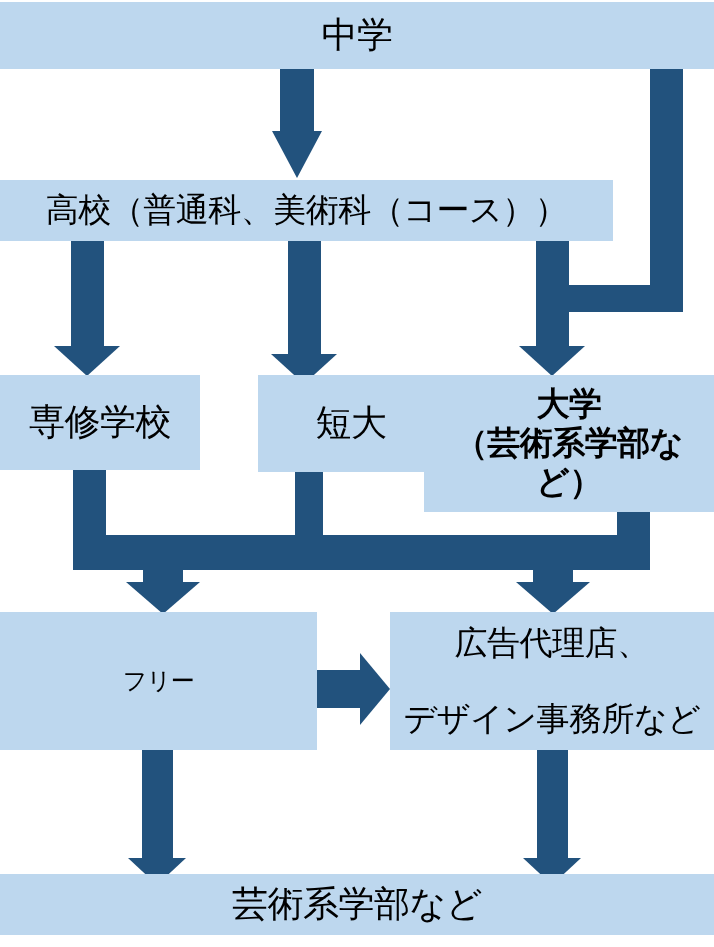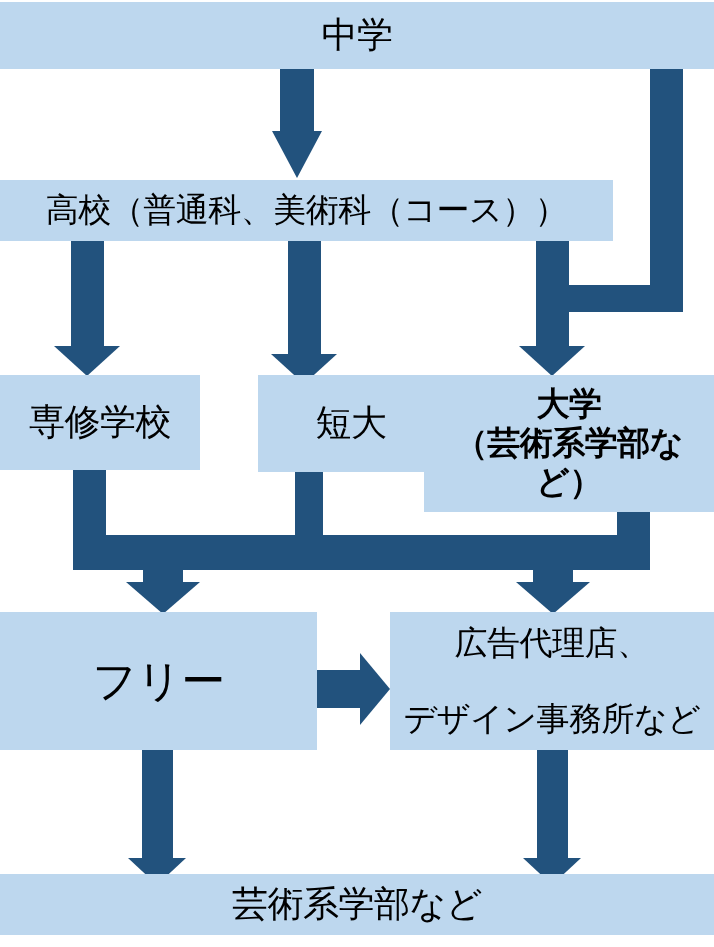--- a/index.html
+++ b/index.html
@@ -107,21 +107,21 @@
   <div class="conn" style="left:617px; top:512px; width:33px; height:58px;"></div>
 
   <div class="conn" style="left:73px; top:535px; width:577px; height:35px;"></div>
 
   <div class="conn" style="left:143px; top:535px; width:40px; height:47px;"></div>
   <div class="arrowhead-down" style="left:126px; top:582px; border-left-width:37px; border-right-width:37px; border-top-width:32px;"></div>
 
   <div class="conn" style="left:533px; top:535px; width:40px; height:47px;"></div>
   <div class="arrowhead-down" style="left:516px; top:582px; border-left-width:37px; border-right-width:37px; border-top-width:32px;"></div>
 
-  <div class="node" style="left:0px; top:612px; width:317px; height:138px; font-size:44px;">
+  <div class="node" style="left:0px; top:612px; width:317px; height:138px; font-size:24px;">
     <span>フリー</span>
   </div>
 
   <div class="conn" style="left:317px; top:670px; width:43px; height:38px;"></div>
   <div class="arrowhead-right" style="left:360px; top:653px; border-top-width:36px; border-bottom-width:36px; border-left-width:30px;"></div>
 
   <div class="node" style="left:390px; top:612px; width:324px; height:138px; font-size:33px; flex-direction:column;gap:37px;">
     <span>広告代理店、</span>
     <span>デザイン事務所など</span>
   </div>

